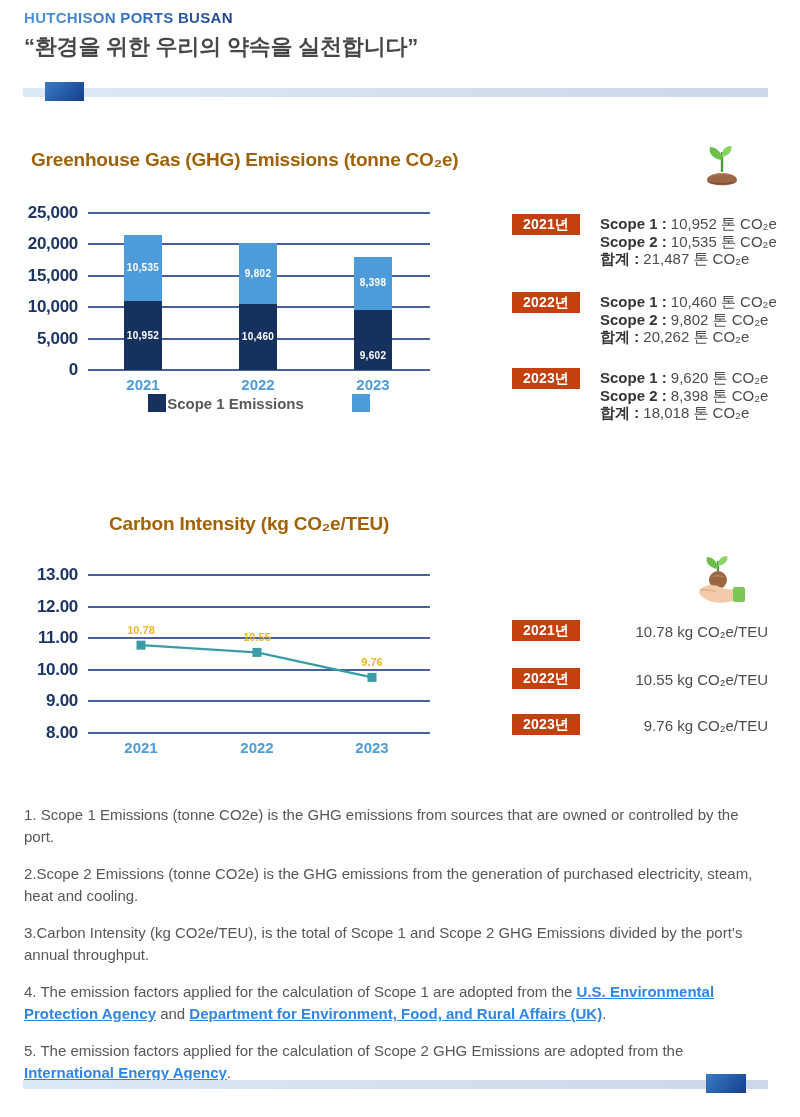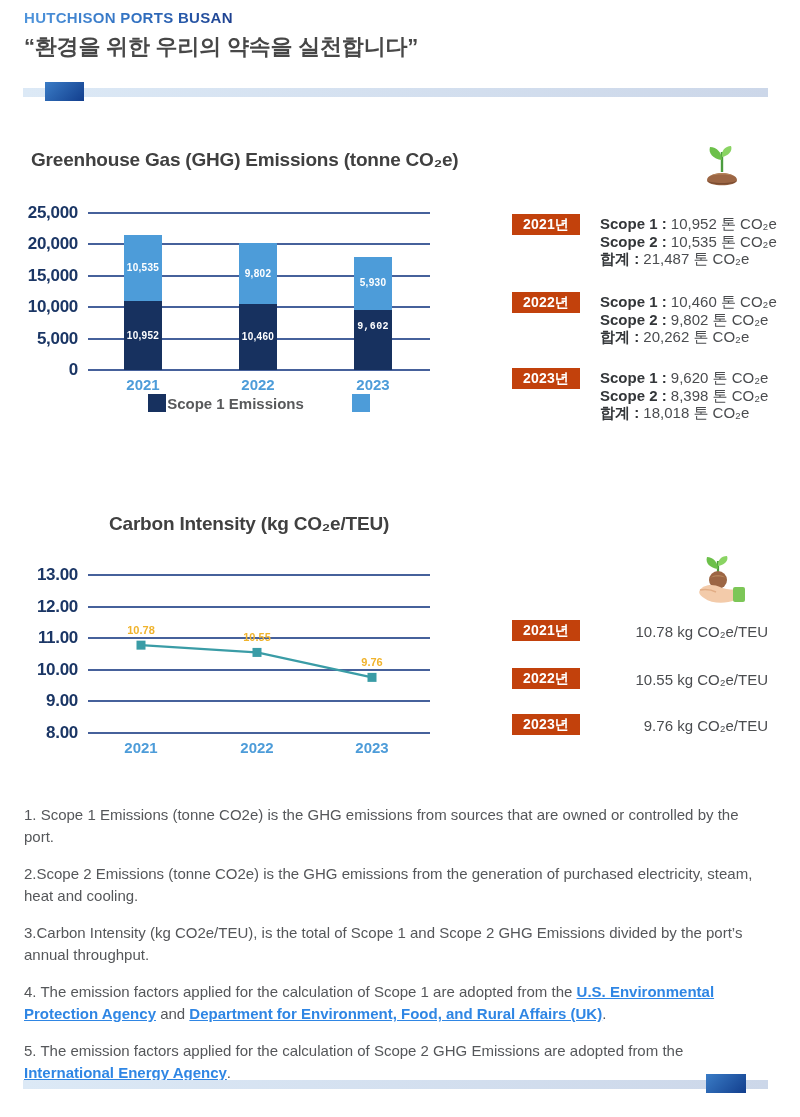--- a/index.html
+++ b/index.html
@@ -11,21 +11,21 @@
   .brand {
     left:24px; top:9px; font-size:15px; font-weight:700; letter-spacing:.3px;
     background:linear-gradient(90deg,#4f95dc 0%,#2f6fc0 55%,#1d3f8e 100%);
     -webkit-background-clip:text; background-clip:text; color:transparent;
   }
   .subtitle { left:24px; top:32px; font-size:22px; font-weight:700; color:#474747; letter-spacing:-.2px; }
 
   .divider-bar { height:9px; background:linear-gradient(90deg,#dce9f6 0%,#ccd7e9 100%); }
   .divider-sq  { width:39px; height:19px; background:linear-gradient(135deg,#3a7cc6 0%,#123e8d 100%); }
 
-  .chart-title { font-size:19px; font-weight:700; color:#404040; letter-spacing:-.2px; }
+  .chart-title { font-size:19px; font-weight:700; color:#a16207; letter-spacing:-.2px; }
 
   .gridline { height:2px; background:#46619b; }
   .ytick { width:68px; text-align:right; font-size:17px; font-weight:700; color:#1b3665; letter-spacing:-.3px; }
   .xtick { width:64px; text-align:center; font-size:15px; font-weight:700; color:#4d9cd9; }
   .barseg { width:38px; }
   .barlabel { width:56px; text-align:center; font-size:10px; font-weight:700; color:#ffffff; letter-spacing:.3px; }
 
   .legend { display:flex; justify-content:center; align-items:center; gap:48px; }
   .legend-item { display:flex; align-items:center; gap:1px; }
   .legend-swatch { width:18px; height:18px; }
@@ -81,23 +81,23 @@
       <div class="abs barlabel" style="left: 115px; top: 329.611px;">10,952</div>
       <div class="abs barseg" style="left: 124px; top: 235.062px; height: 66.1598px; background: rgb(77, 156, 217);"></div>
       <div class="abs barlabel" style="left: 115px; top: 262.142px;">10,535</div>
       <div class="abs xtick" style="left: 111px; top: 376px;">2021</div>
       <div class="abs barseg" style="left: 239px; top: 304.311px; height: 65.6888px; background: rgb(23, 49, 95);"></div>
       <div class="abs barlabel" style="left: 230px; top: 331.156px;">10,460</div>
       <div class="abs barseg" style="left: 239px; top: 242.755px; height: 61.5566px; background: rgb(77, 156, 217);"></div>
       <div class="abs barlabel" style="left: 230px; top: 267.533px;">9,802</div>
       <div class="abs xtick" style="left: 226px; top: 376px;">2022</div>
       <div class="abs barseg" style="left: 354px; top: 309.699px; height: 60.3006px; background: rgb(23, 49, 95);"></div>
-      <div class="abs barlabel" style="left: 345px; top: 321px; font-family: Liberation Mono, monospace;">9,602</div>
+      <div class="abs barlabel" style="left: 345px; top: 350px;">9,602</div>
       <div class="abs barseg" style="left: 354px; top: 256.96px; height: 52.7394px; background: rgb(77, 156, 217);"></div>
-      <div class="abs barlabel" style="left: 345px; top: 277.33px;">5,930</div>
+      <div class="abs barlabel" style="left: 345px; top: 277.33px;">8,398</div>
       <div class="abs xtick" style="left: 341px; top: 376px;">2023</div>
       <div class="abs legend" style="left: 88px; top: 394px; width: 342px;">
         <div class="legend-item">
           <span class="legend-swatch" style="background: rgb(23, 49, 95);"></span>
           <span class="legend-label">Scope 1 Emissions</span>
         </div>
         <div class="legend-item">
           <span class="legend-swatch" style="background: rgb(77, 156, 217);"></span>
         </div>
       </div>

